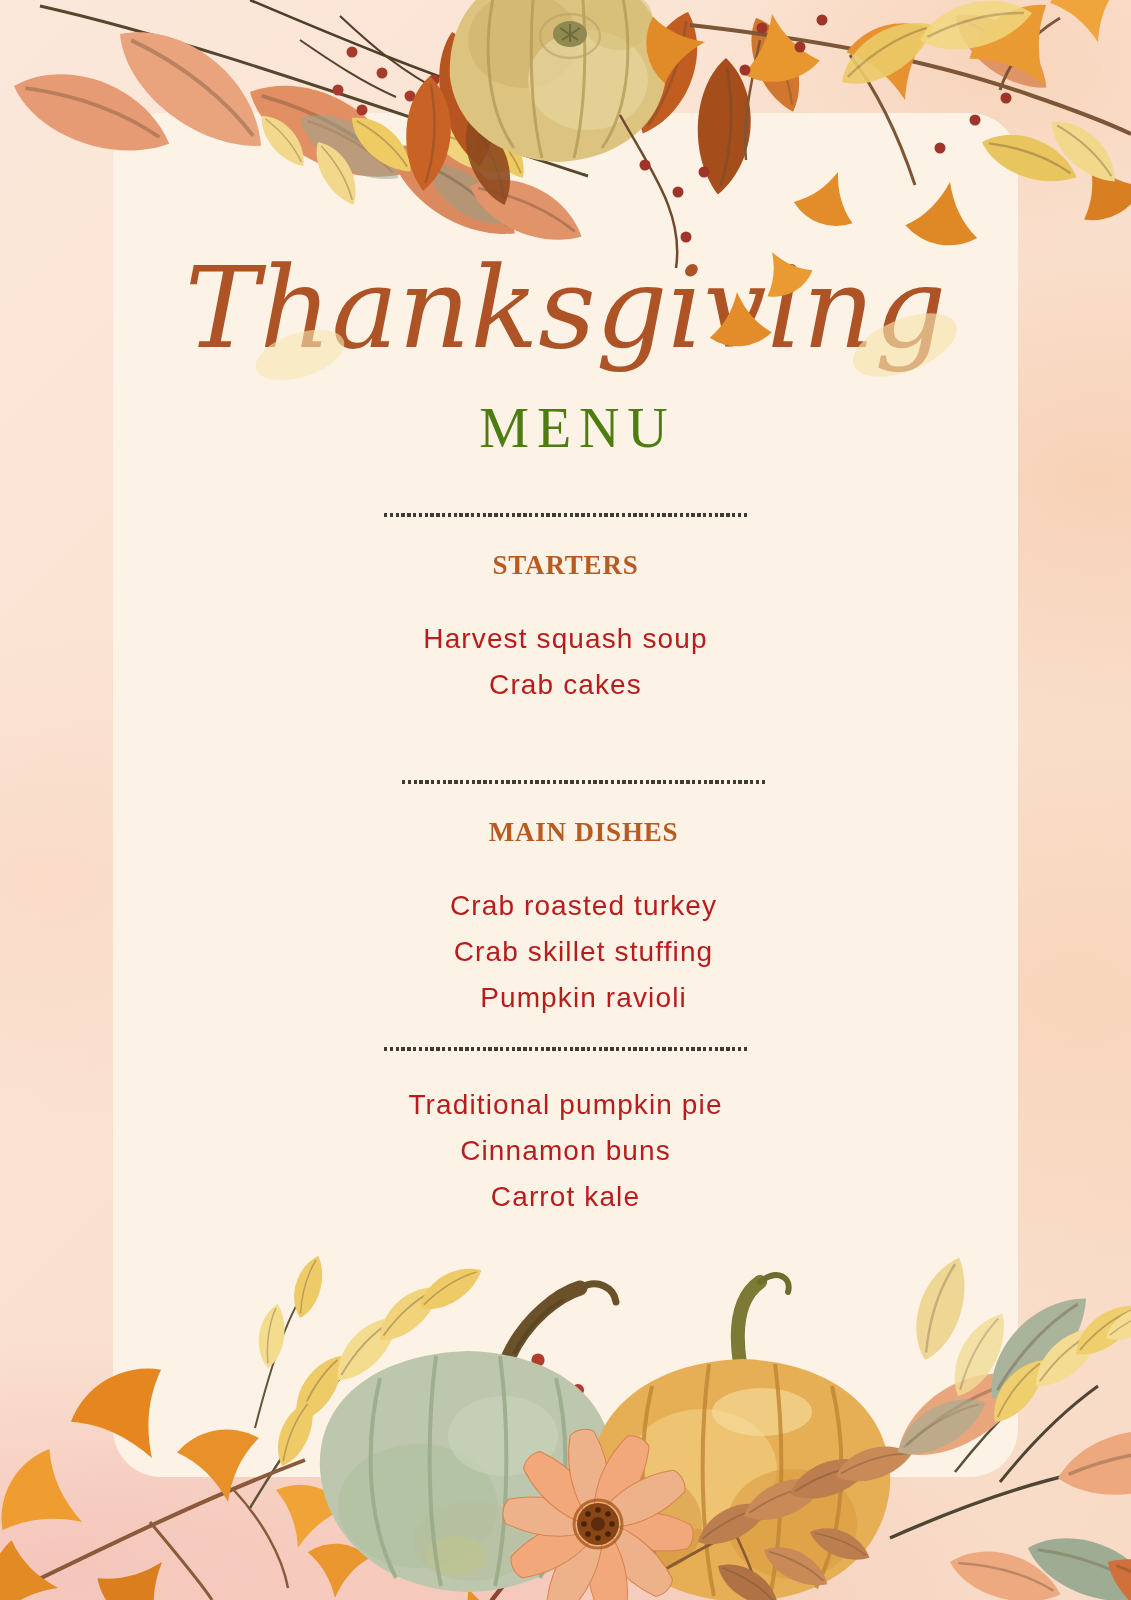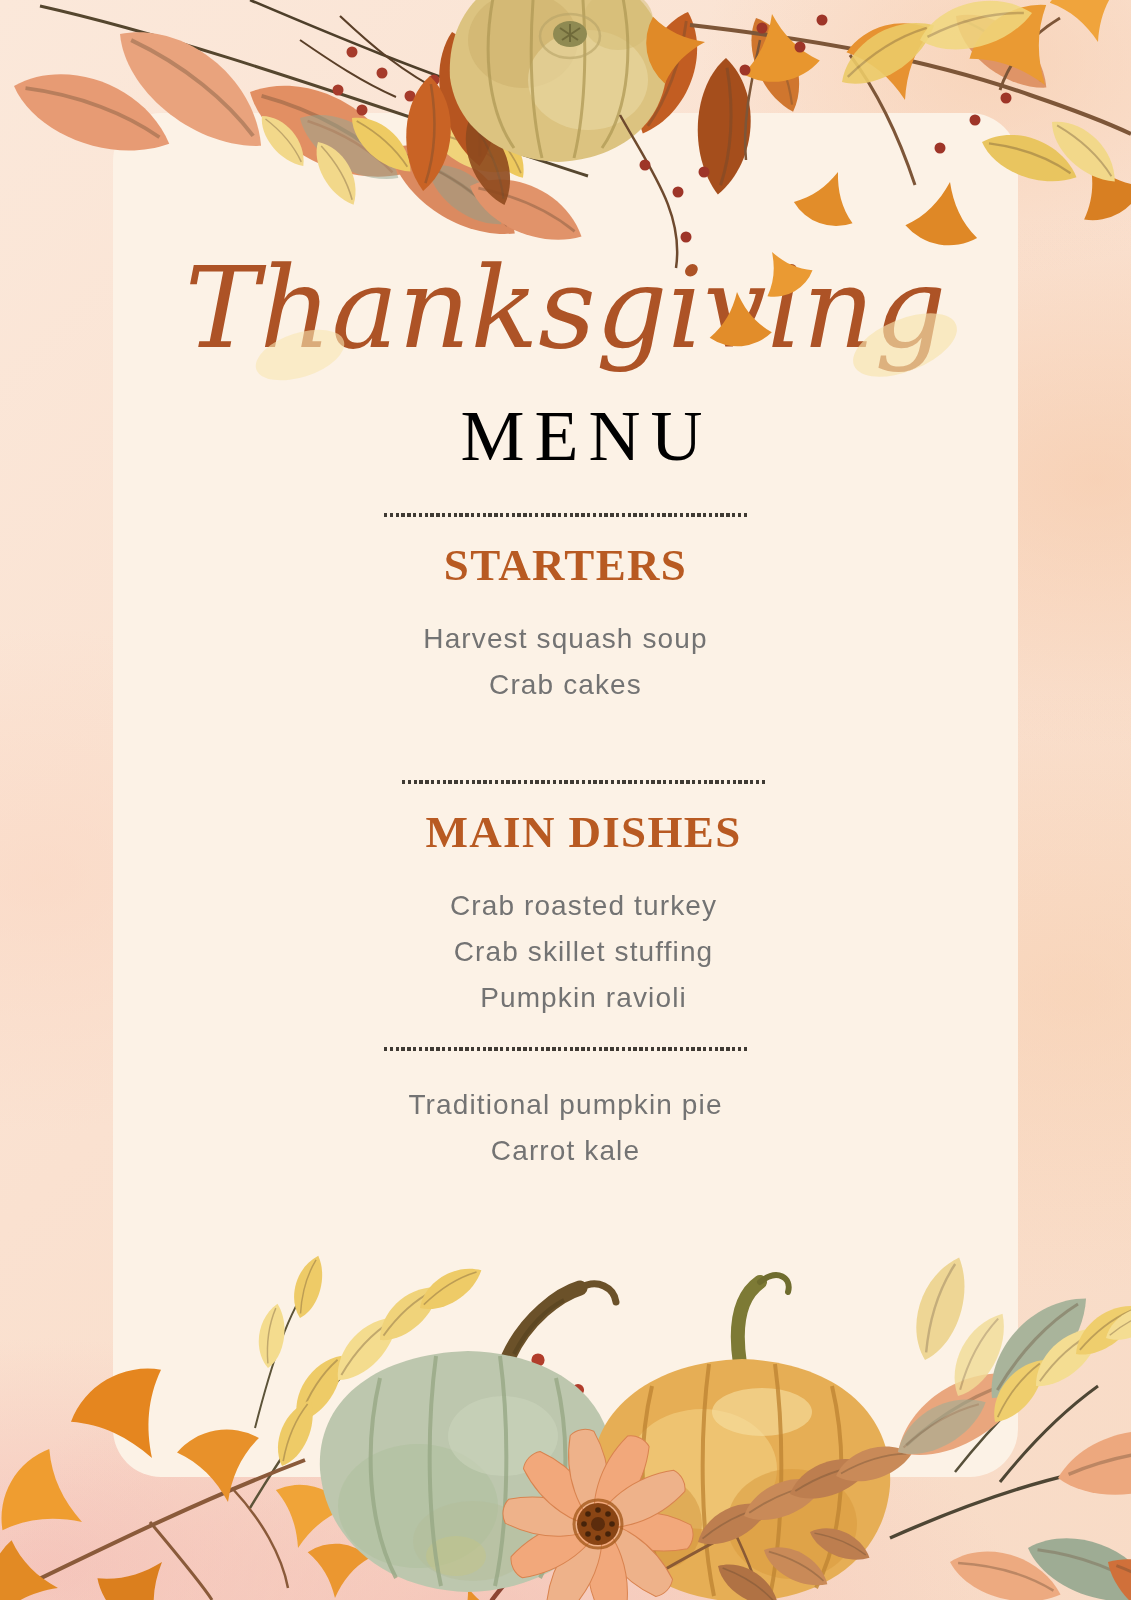--- a/index.html
+++ b/index.html
@@ -15,31 +15,31 @@
       radial-gradient(760px 380px at 42% 101%,rgba(242,183,175,.60), transparent 72%),
       radial-gradient(520px 320px at 4% 98%,  rgba(243,186,180,.65), transparent 72%),
       linear-gradient(135deg,#fbe8da 0%,#fae1d0 45%,#f8dbc6 100%);}
   .card{position:absolute;left:113px;top:113px;width:905px;height:1364px;z-index:2;
         border-radius:48px;background:#fcf2e6;}
   .content{position:absolute;left:113px;top:113px;width:905px;height:1364px;z-index:3;text-align:center;}
   .deco{position:absolute;inset:0;z-index:4;pointer-events:none;}
   .script-title{position:absolute;top:88px;left:0;width:100%;margin:0;
         font-family:"DejaVu Serif",serif;font-style:italic;font-weight:400;
         font-size:112px;line-height:215px;color:#ad5326;}
-  .menu-title{position:absolute;top:252px;left:0;width:100%;margin:16px;
-        font-family:"Liberation Serif",serif;font-weight:400;font-size:72px;line-height:110px;
-        letter-spacing:.14em;text-indent:.14em;color:#000000;}
+  .menu-title{position:absolute;top:252px;left:0;width:100%;margin:8px;
+        font-family:"Liberation Serif",serif;font-weight:400;font-size:56px;line-height:110px;
+        letter-spacing:.14em;text-indent:.14em;color:#4d7c0f;}
   .sec{position:absolute;left:0;width:100%;}
   .sec-0{top:400px;} .sec-1{top:667px;margin-left:18px;} .sec-2{top:934px;}
   .divider{width:363px;height:4px;margin:0 auto;
         background:repeating-linear-gradient(90deg,#3f3a33 0 3.4px,transparent 3.4px 5.8px);}
   .sec h3{margin:28px 0 0;font-family:"Liberation Serif",serif;font-weight:700;
-        font-size:45px;line-height:40px;letter-spacing:.03em;color:#b85a22;}
+        font-size:27px;line-height:40px;letter-spacing:.03em;color:#b85a22;}
   .sec ul{list-style:none;margin:31px 0 0;padding:0;}
-  .sec li{font-size:28px;line-height:46px;color:#737373;letter-spacing:.04em;}
+  .sec li{font-size:28px;line-height:46px;color:#b91c1c;letter-spacing:.04em;}
 </style>
 </head>
 <body>
 
 <div class="page">
   <div class="bg"></div>
   <div class="card"></div>
 
   <div class="content">
     <h1 class="script-title">Thanksgiving</h1>
@@ -61,20 +61,21 @@
         <li>Crab roasted turkey</li>
         <li>Crab skillet stuffing</li>
         <li>Pumpkin ravioli</li>
       </ul>
     </section>
 
     <section class="sec sec-2">
       <div class="divider"></div>
       <ul>
         <li>Traditional pumpkin pie</li>
+        <li>Cinnamon buns</li>
         <li>Carrot kale</li>
       </ul>
     </section>
   </div>
 
   <svg class="deco" viewBox="0 0 1131 1600">
     <defs>
       <g id="lf">
         <path d="M0,0 C16,-20 52,-22 72,-2 C52,16 16,16 0,0 Z"></path>
         <path d="M5,-1 C28,-7 50,-7 67,-3" stroke="rgba(96,72,48,.35)" stroke-width="1.6" fill="none"></path>

